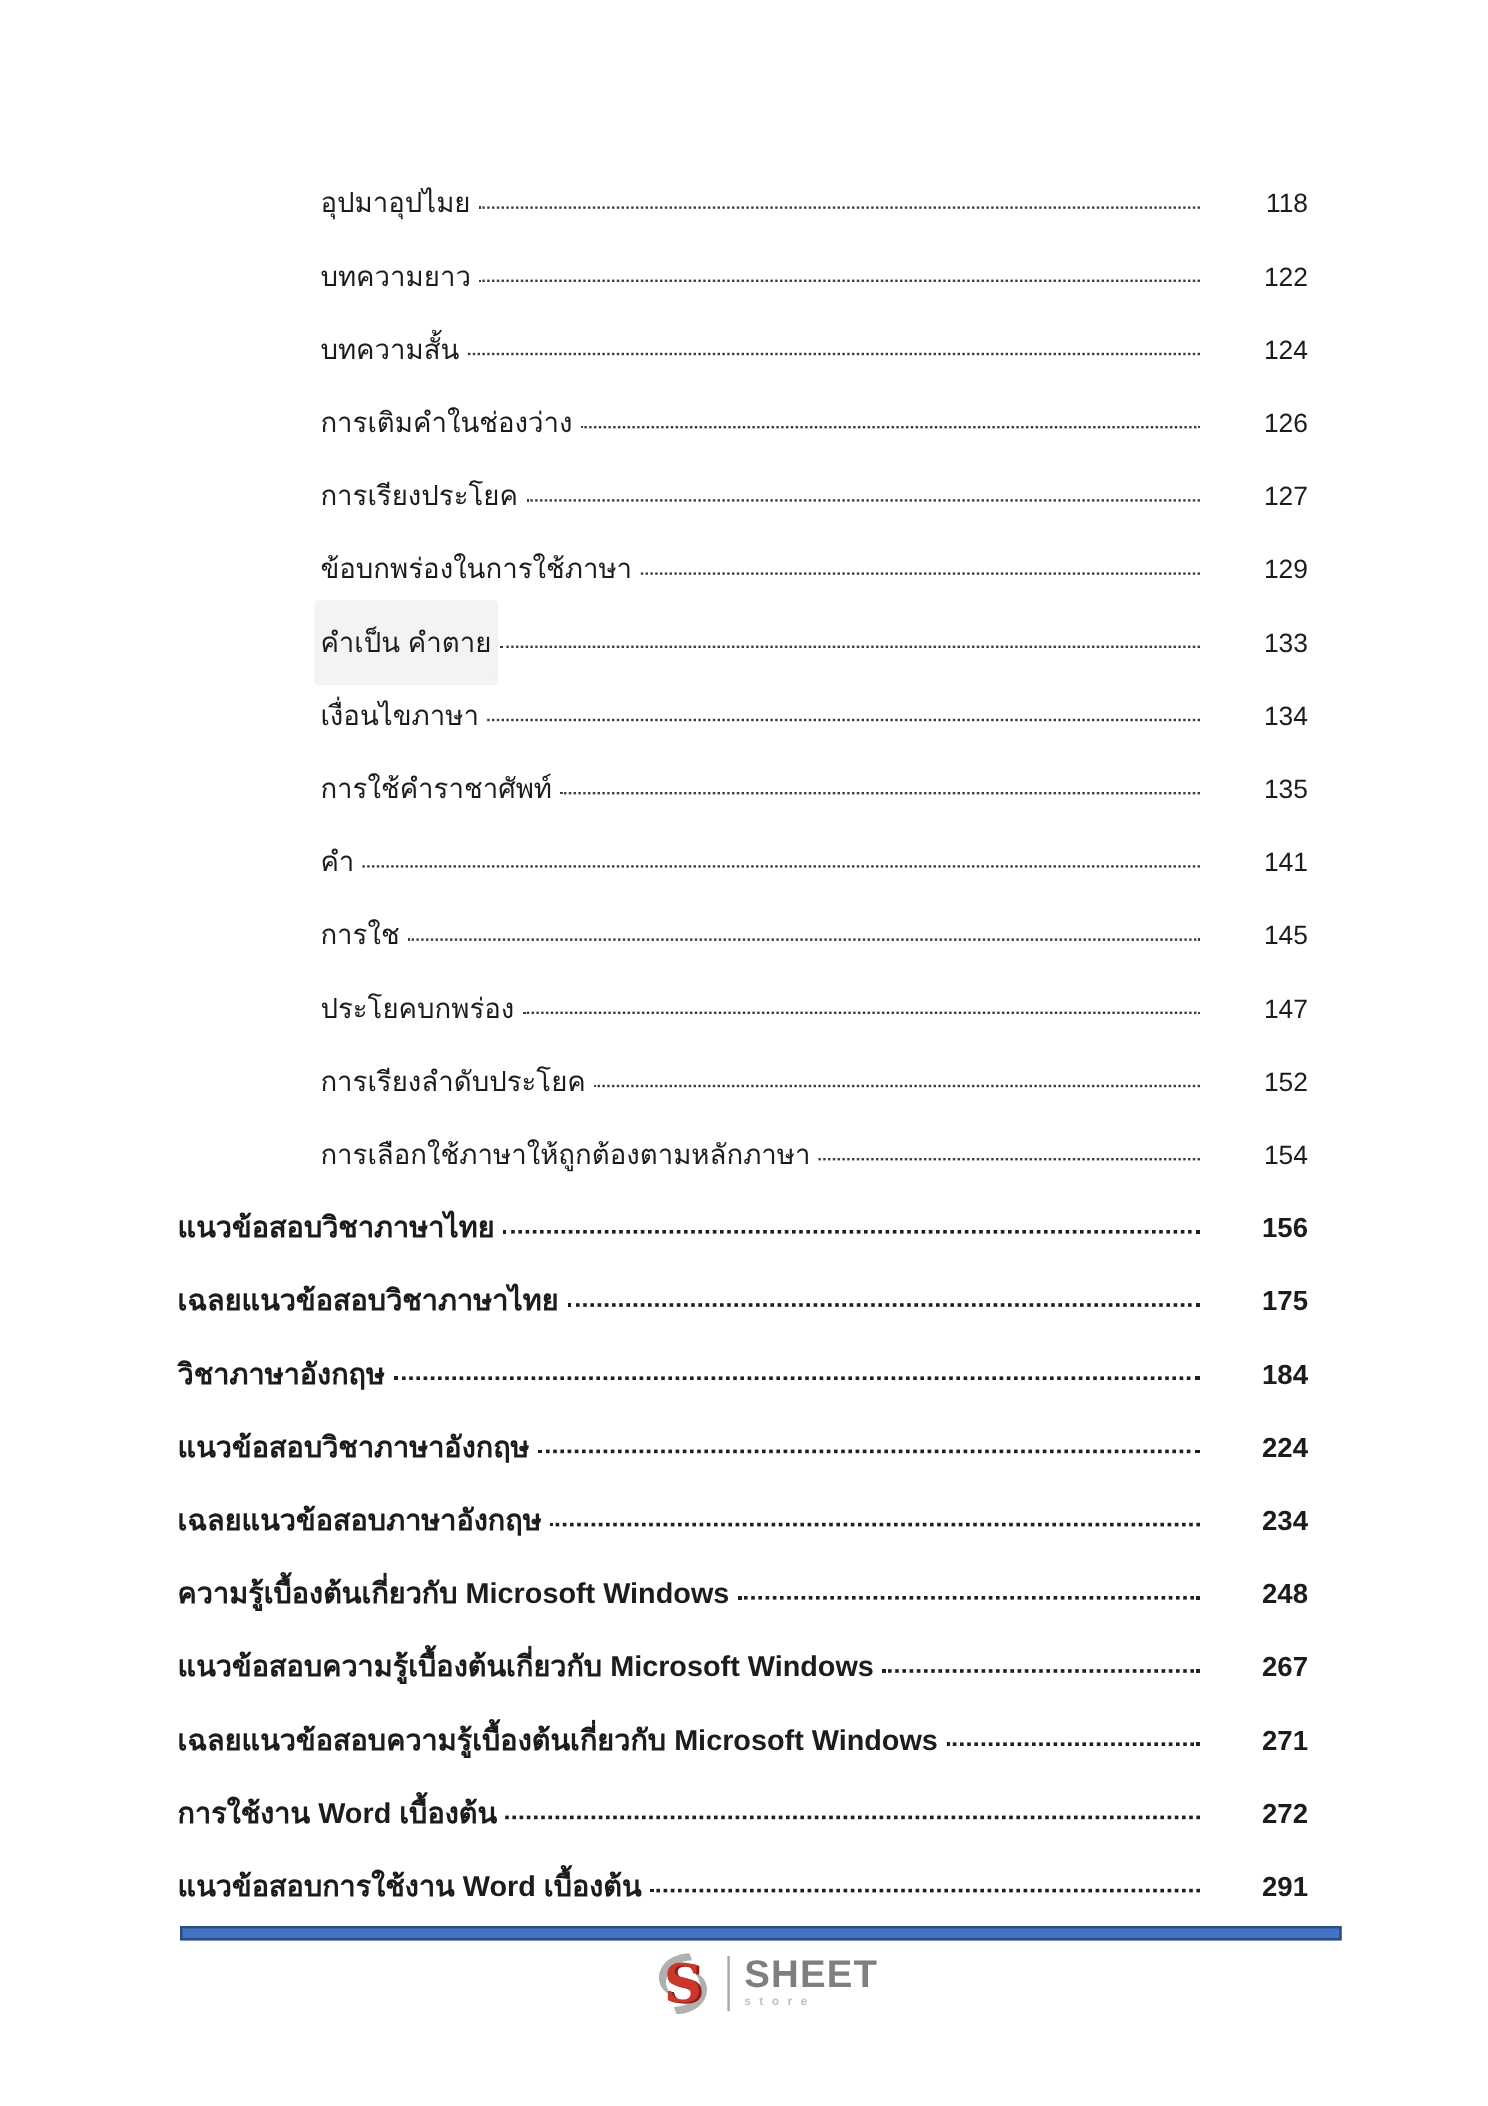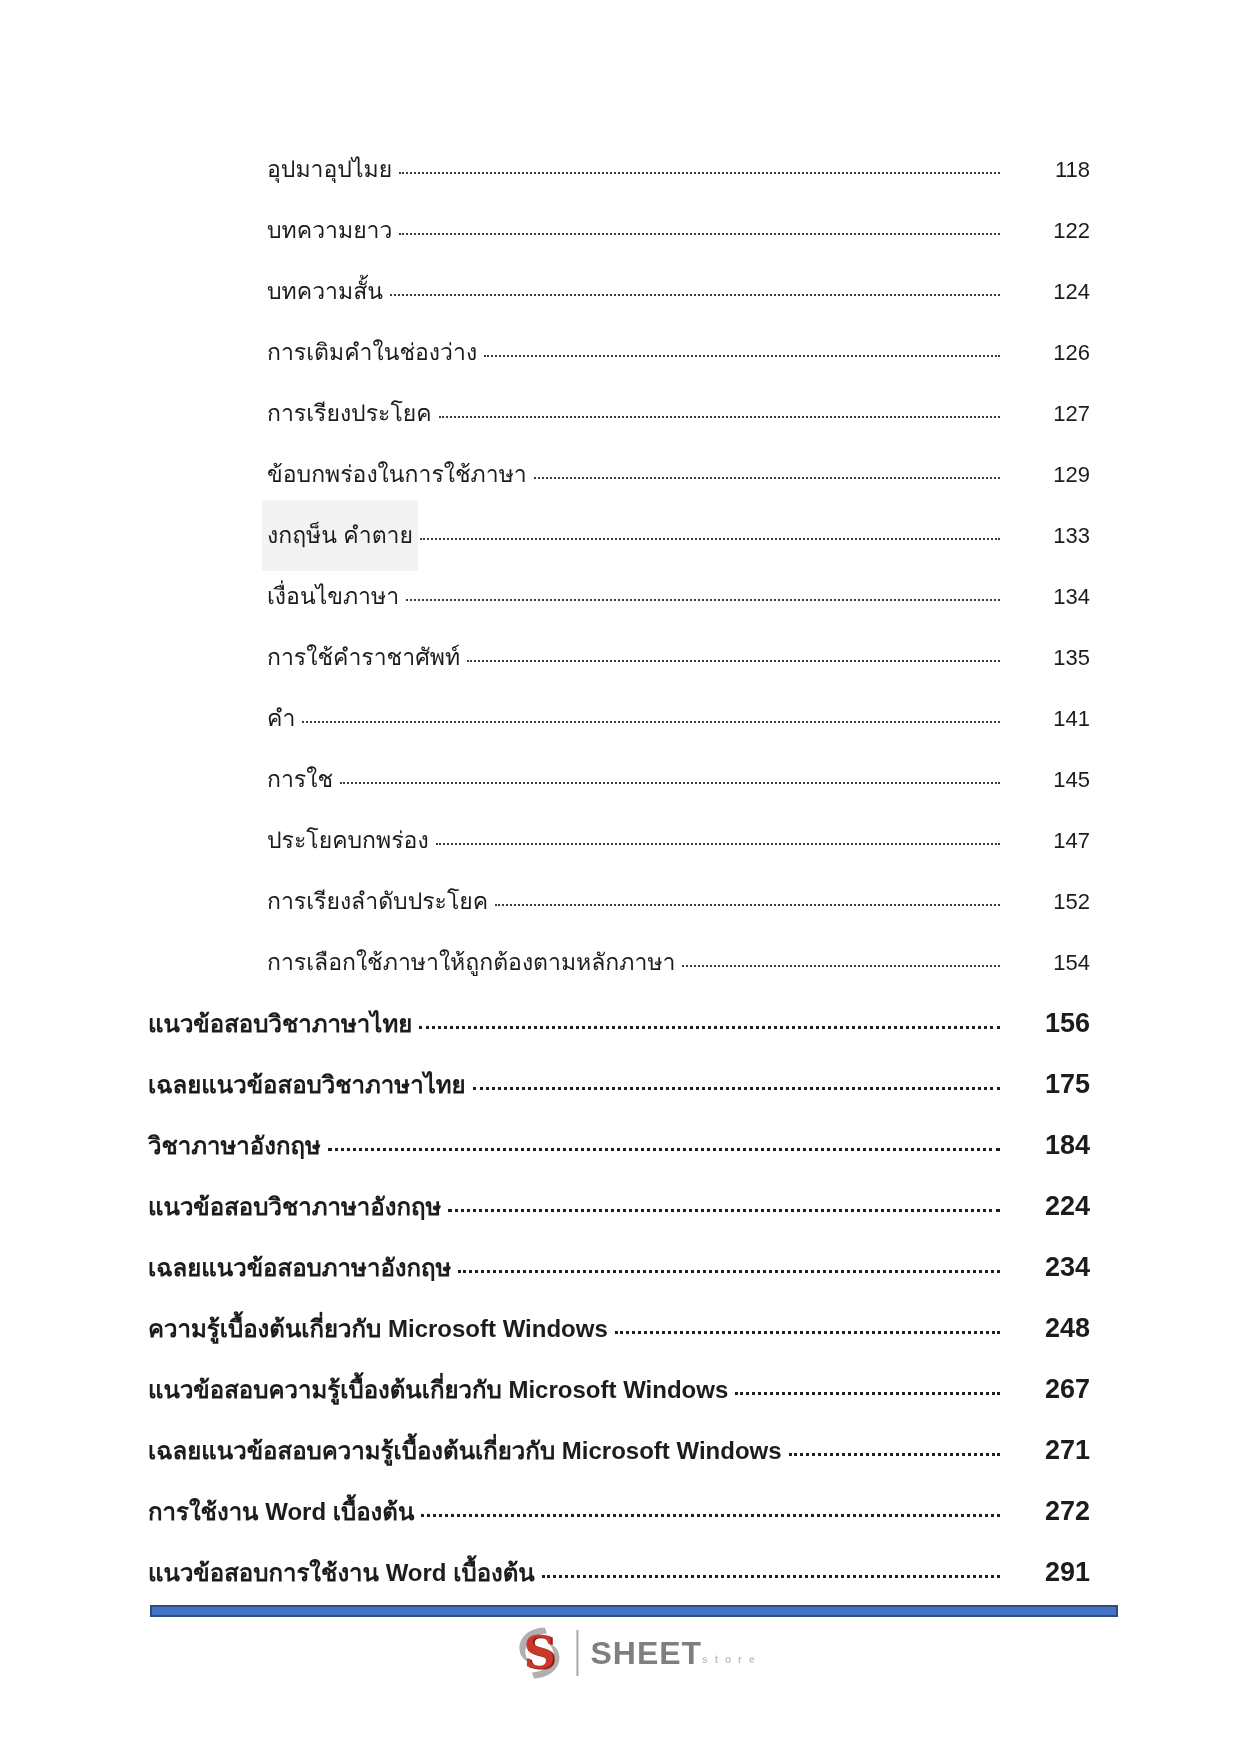--- a/index.html
+++ b/index.html
@@ -12,30 +12,30 @@
   .row{display:flex;align-items:baseline;height:61px;line-height:61px;white-space:nowrap;}
   .row.sub{padding-left:119px;font-size:23px;font-weight:400;}
   .row.main{font-size:24px;font-weight:700;}
   .label{white-space:nowrap;}
   .label.highlight{background:#f3f3f3;box-shadow:0 0 0 5px #f3f3f3;border-radius:1px;}
   .dots{flex:1 1 auto;min-width:24px;margin:0 8px 0 7px;position:relative;top:-3px;}
   .sub  .dots{border-bottom:2px dotted #3c3c3c;}
   .main .dots{border-bottom:3px dotted #1f1f1f;}
   .pagenum{flex:0 0 auto;min-width:46px;text-align:right;margin-left:36px;}
   .sub  .pagenum{font-size:22px;}
-  .main .pagenum{font-size:27px;}
+  .main .pagenum{font-size:23px;}
 
   
   .footer-rule{position:absolute;left:150px;top:1605px;width:968px;height:12px;
                box-sizing:border-box;}
   .logo{position:absolute;left:637px;top:1626px;transform:translateX(-50%);
         display:flex;align-items:center;}
   .logo-icon{width:54px;height:54px;flex:0 0 auto;}
   .logo-divider{width:2px;height:46px;margin:0 12px 0 10px;flex:0 0 auto;}
-  .logo-text{display:flex;justify-content:center;align-items:flex-end;}
+  .logo-text{display:flex;flex-direction:column;justify-content:center;}
   .brand{font-size:32px;font-weight:700;letter-spacing:1px;line-height:30px;}
   .tagline{font-size:10px;font-weight:700;letter-spacing:7px;line-height:16px;margin-top:1px;}
 </style>
 </head>
 <body>
 
 <div class="page">
 
   <div class="toc">
       <div class="row sub">
@@ -62,21 +62,21 @@
         <span class="label">การเรียงประโยค</span>
         <span class="dots"></span>
         <span class="pagenum">127</span>
       </div>
       <div class="row sub">
         <span class="label">ข้อบกพร่องในการใช้ภาษา</span>
         <span class="dots"></span>
         <span class="pagenum">129</span>
       </div>
       <div class="row sub">
-        <span class="label highlight">งกฤษ็น คำตาย</span>
+        <span class="label highlight">คำเป็น คำตาย</span>
         <span class="dots"></span>
         <span class="pagenum">133</span>
       </div>
       <div class="row sub">
         <span class="label">เงื่อนไขภาษา</span>
         <span class="dots"></span>
         <span class="pagenum">134</span>
       </div>
       <div class="row sub">
         <span class="label">การใช้คำราชาศัพท์</span>

